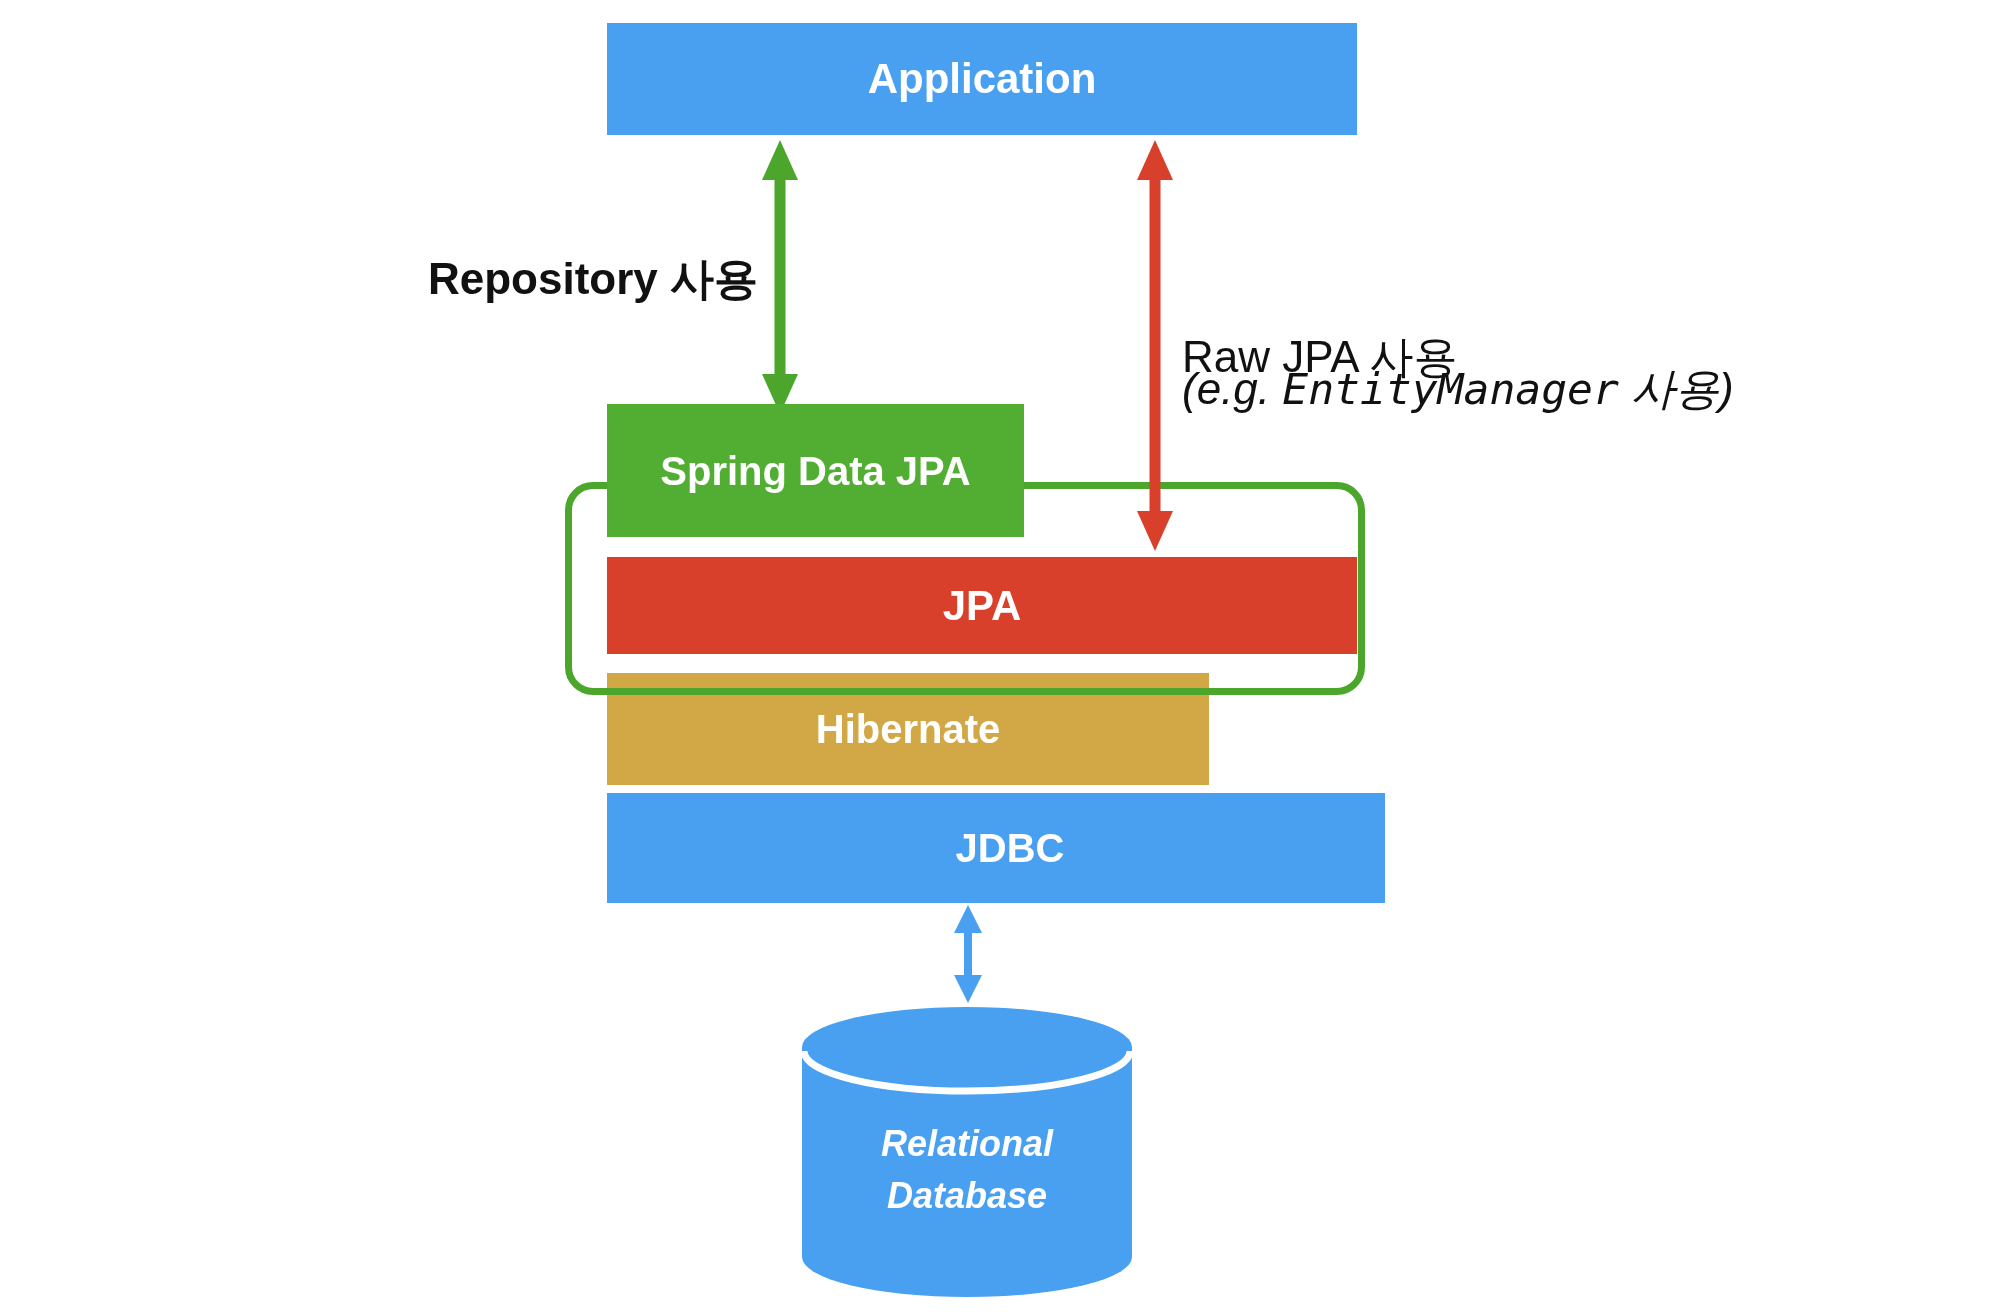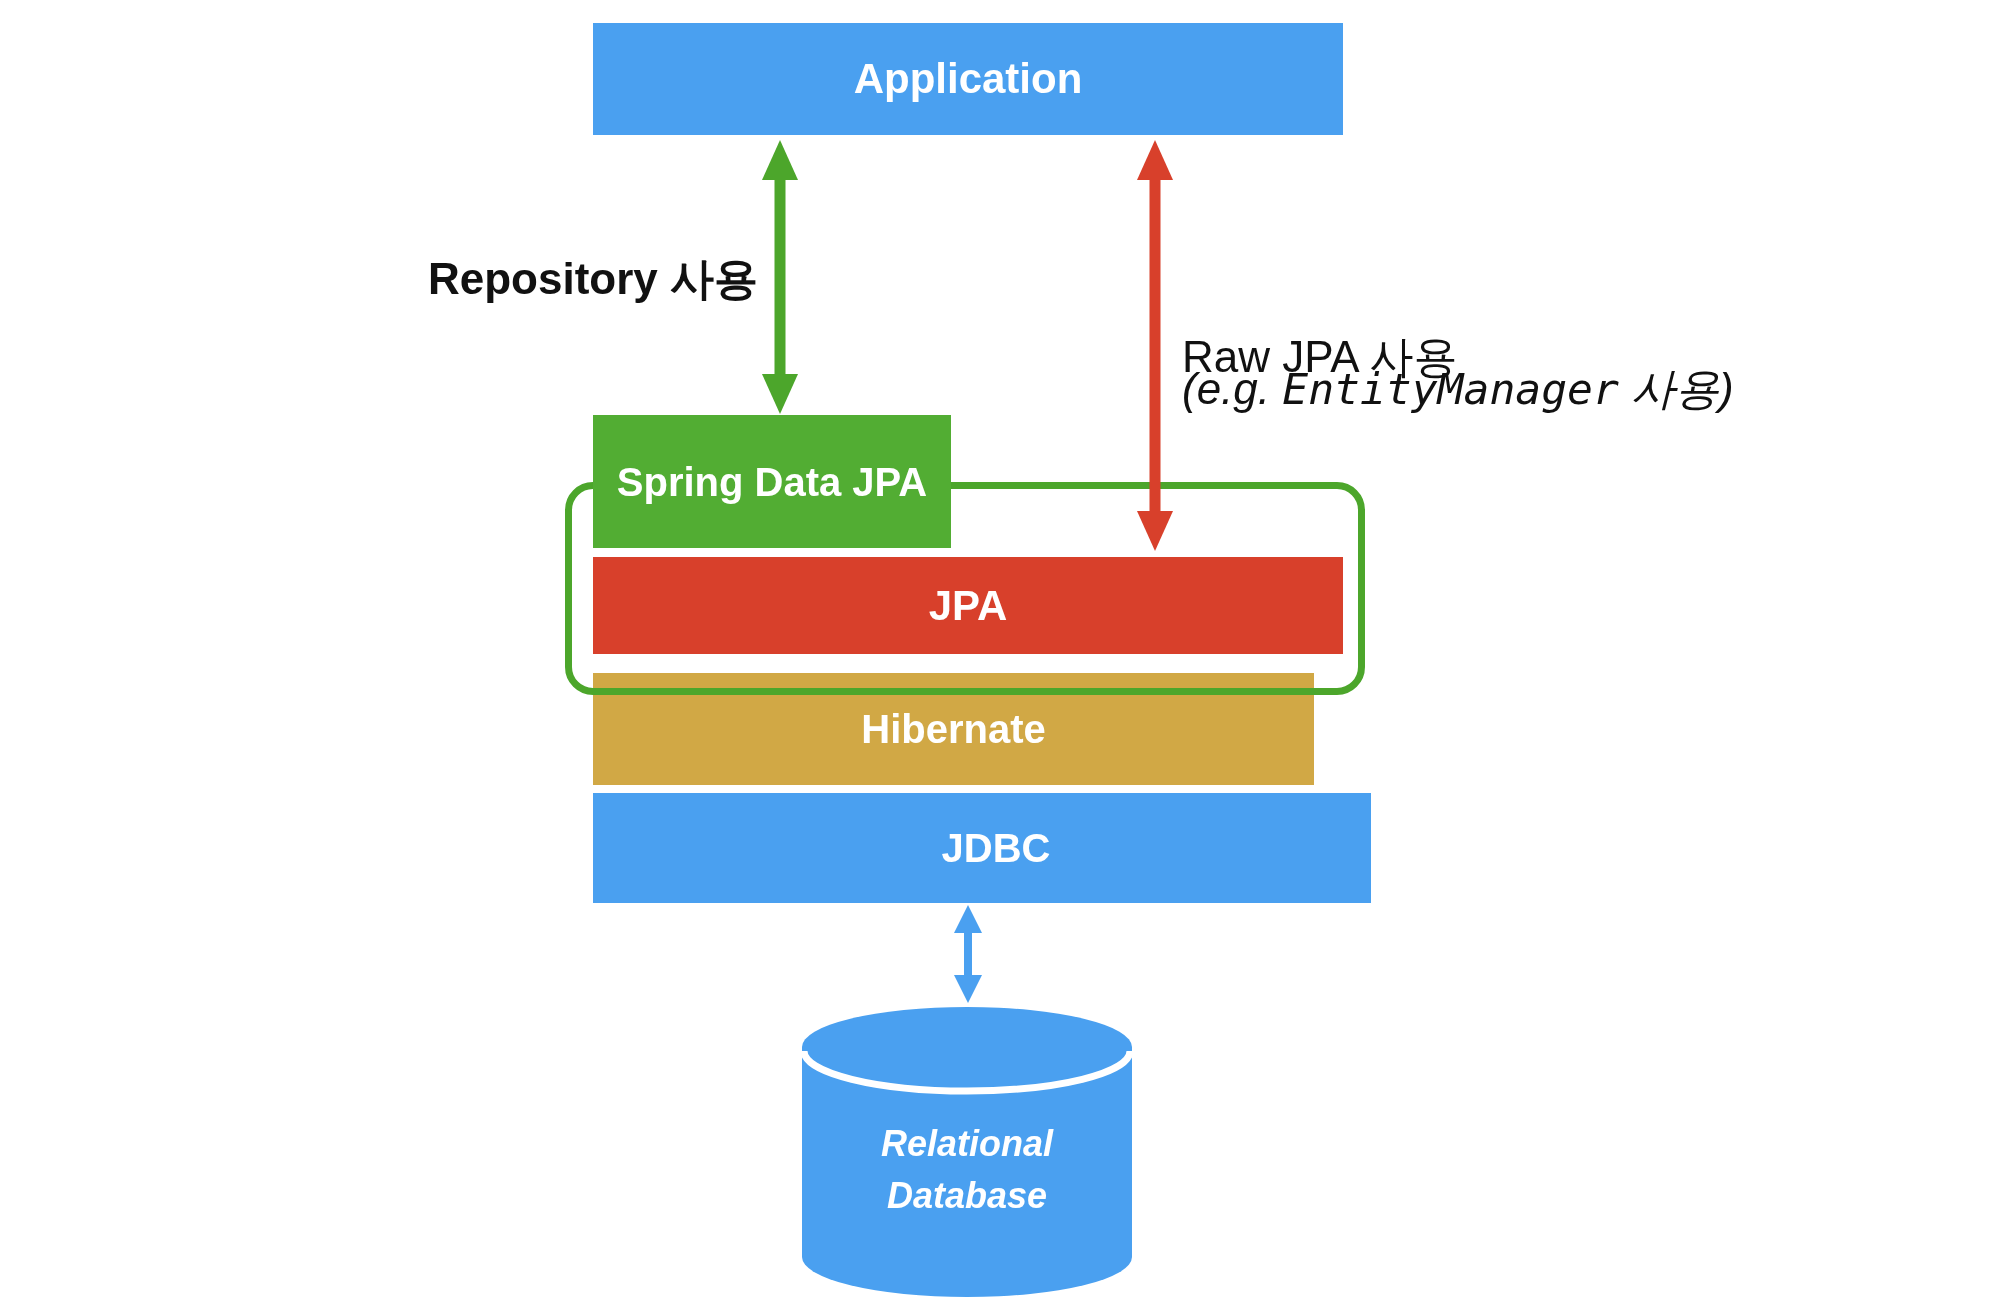--- a/index.html
+++ b/index.html
@@ -14,27 +14,28 @@
   .box {
     position: absolute;
     display: flex;
     flex-direction: column;
     align-items: center;
     justify-content: center;
     color: var(--text-light, #fff);
     font-weight: 700;
     text-align: center;
     z-index: 1;
+    margin-left: 14px;
   }
   .box .line { display: block; }
 
   .box-application { left: 593px; top: 23px;  width: 750px; height: 112px; background: var(--blue); font-size: 42px; }
-  .box-spring      { left: 593px; top: 415px; width: 358px; height: 133px; background: var(--green-box); font-size: 40px; line-height: 54px; z-index: 3; }
+  .box-spring      { left: 593px; top: 404px; width: 417px; height: 133px; background: var(--green-box); font-size: 40px; line-height: 54px; z-index: 3; }
   .box-jpa         { left: 593px; top: 557px; width: 750px; height: 97px; background: var(--red); font-size: 42px; }
-  .box-hibernate   { left: 593px; top: 673px; width: 721px; height: 112px; background: var(--gold); font-size: 40px; }
+  .box-hibernate   { left: 593px; top: 673px; width: 602px; height: 112px; background: var(--gold); font-size: 40px; }
   .box-jdbc        { left: 593px; top: 793px; width: 750px; height: 110px; background: var(--blue); font-size: 40px; padding-left: 28px; }
 
   .group-outline {
     position: absolute;
     left: 565px; top: 482px;
     width: 800px; height: 213px;
     border: 7px solid var(--green-line);
     border-radius: 28px;
     box-sizing: border-box;
     background: transparent;

